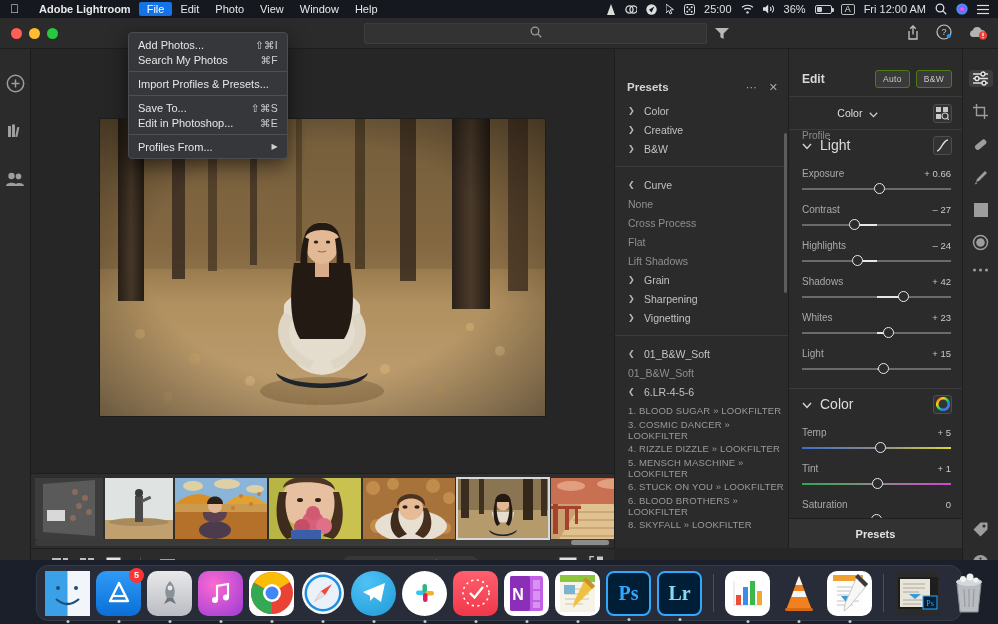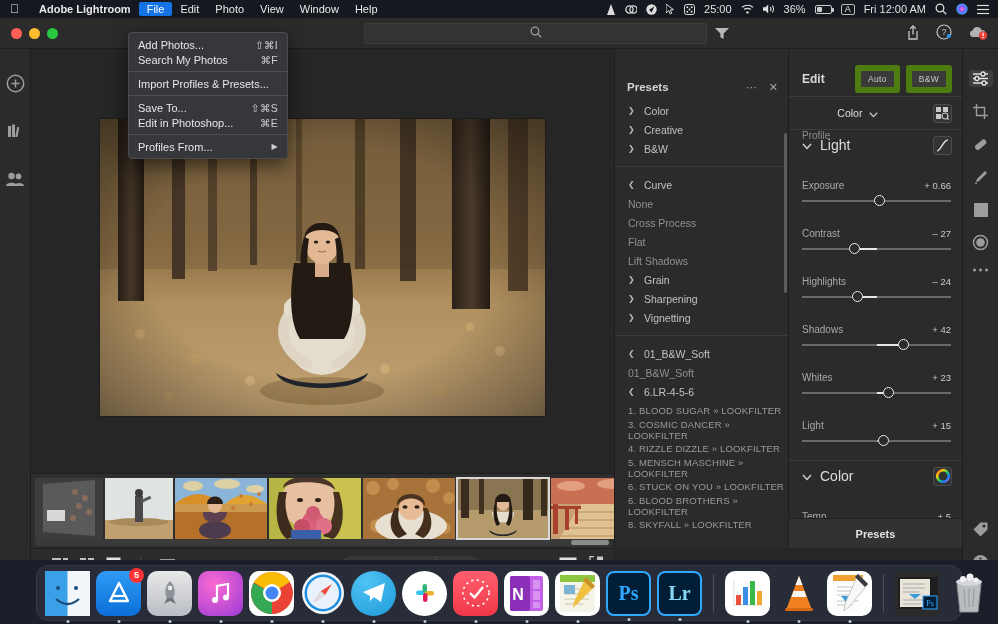--- a/index.html
+++ b/index.html
@@ -122,32 +122,32 @@
   .pr-scroll{ position:absolute; right:1px; top:84px; width:3px; height:160px; background:#5d5d5d; border-radius:2px; }
 
   
   .edit{
     position:absolute; left:789px; top:31px; width:173px; height:499px;
     background:#2b2b2b; overflow:hidden;
   }
   .ed-head{ display:flex; align-items:center; height:34px; padding:0 10px 0 13px; margin-top:13px; }
   .ed-title{ color:#d8d8d8; font-size:12px; font-weight:bold; }
   .pillbtn{
-    margin-left:auto; background:#3a3a3a; border:6px solid #4d7c0f; border-radius:3px;
+    margin-left:auto; background:#3a3a3a; border:1px solid #4d7c0f; border-radius:3px;
     color:#c9c9c9; font-size:8.5px; padding:3px 7px; letter-spacing:.3px;
   }
   .pillbtn + .pillbtn{ margin-left:6px; }
   .ed-div{ height:1px; background:#3b3b3b; }
   .profrow{ display:flex; align-items:center; height:32px; padding:0 10px 0 13px; gap:7px; }
   .lbl-dim{ color:#8b8b8b; font-size:10px;margin-top:44px; }
   .val{ color:#dedede; font-size:10.5px; }
   .sqbtn{ margin-left:auto; width:19px; height:19px; border:1px solid #4d4d4d; border-radius:3px; background:#333; display:flex; align-items:center; justify-content:center; }
   .sechead{ display:flex; align-items:center; height:30px; padding:0 10px 0 13px; gap:8px; }
   .sechead .t{ color:#ddd; font-size:14px; font-weight:normal; }
-  .slider{ padding:0 11px 0 13px; margin-top:20px; }
+  .slider{ padding:0 11px 0 13px; margin-top:8px; }
   .sl-top{ display:flex; justify-content:space-between; align-items:baseline; }
   .sl-name{ color:#a9a9a9; font-size:10px; }
   .sl-val{ color:#c9c9c9; font-size:9.5px; }
   .track{ position:relative; height:14px; margin-top:3px; }
   .track .bar{ position:absolute; left:0; right:0; top:6px; height:1.5px; background:#6a6a6a; }
   .track .fill{ position:absolute; top:6px; height:1.5px; background:#e6e6e6; }
   .knob{ position:absolute; top:1px; width:11px; height:11px; border-radius:50%; border:1.6px solid #eaeaea; background:#2b2b2b; }
   .tick{ position:absolute; top:6px; width:2px; height:2px; background:#b5b5b5; border-radius:50%; }
   .presets-foot{
     position:absolute; left:0; bottom:0; width:173px; height:30px; background:#323232;

